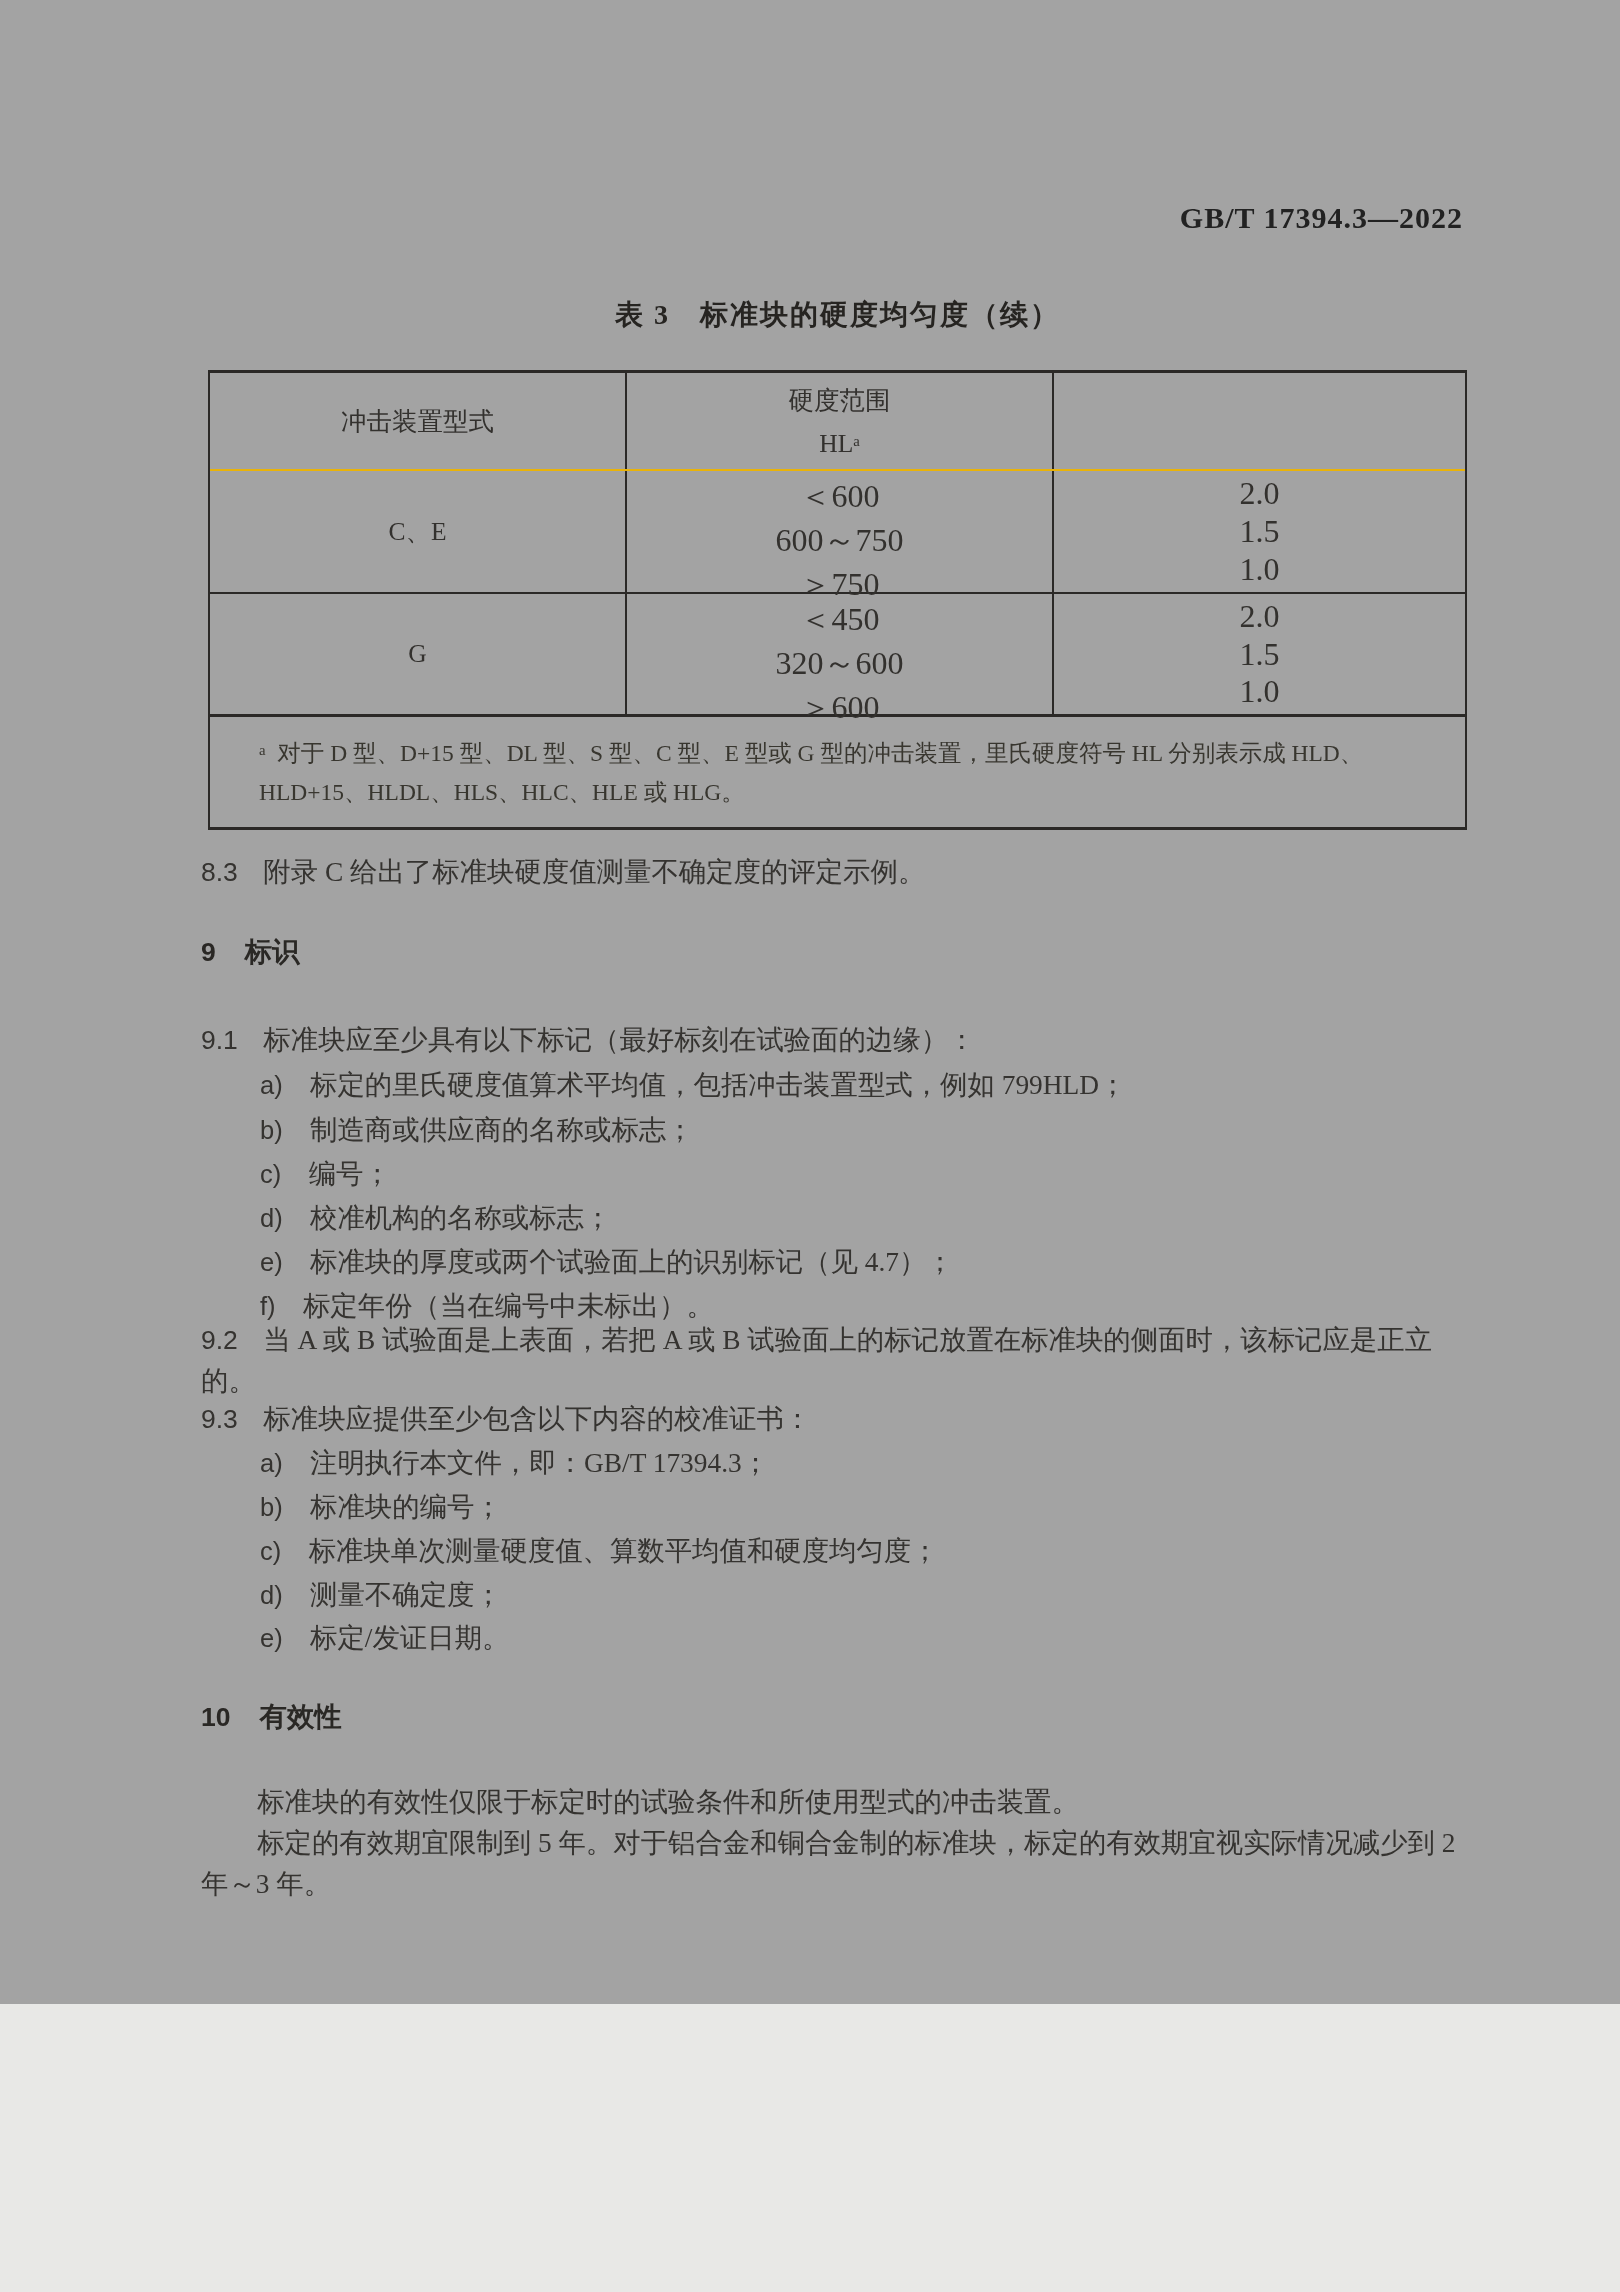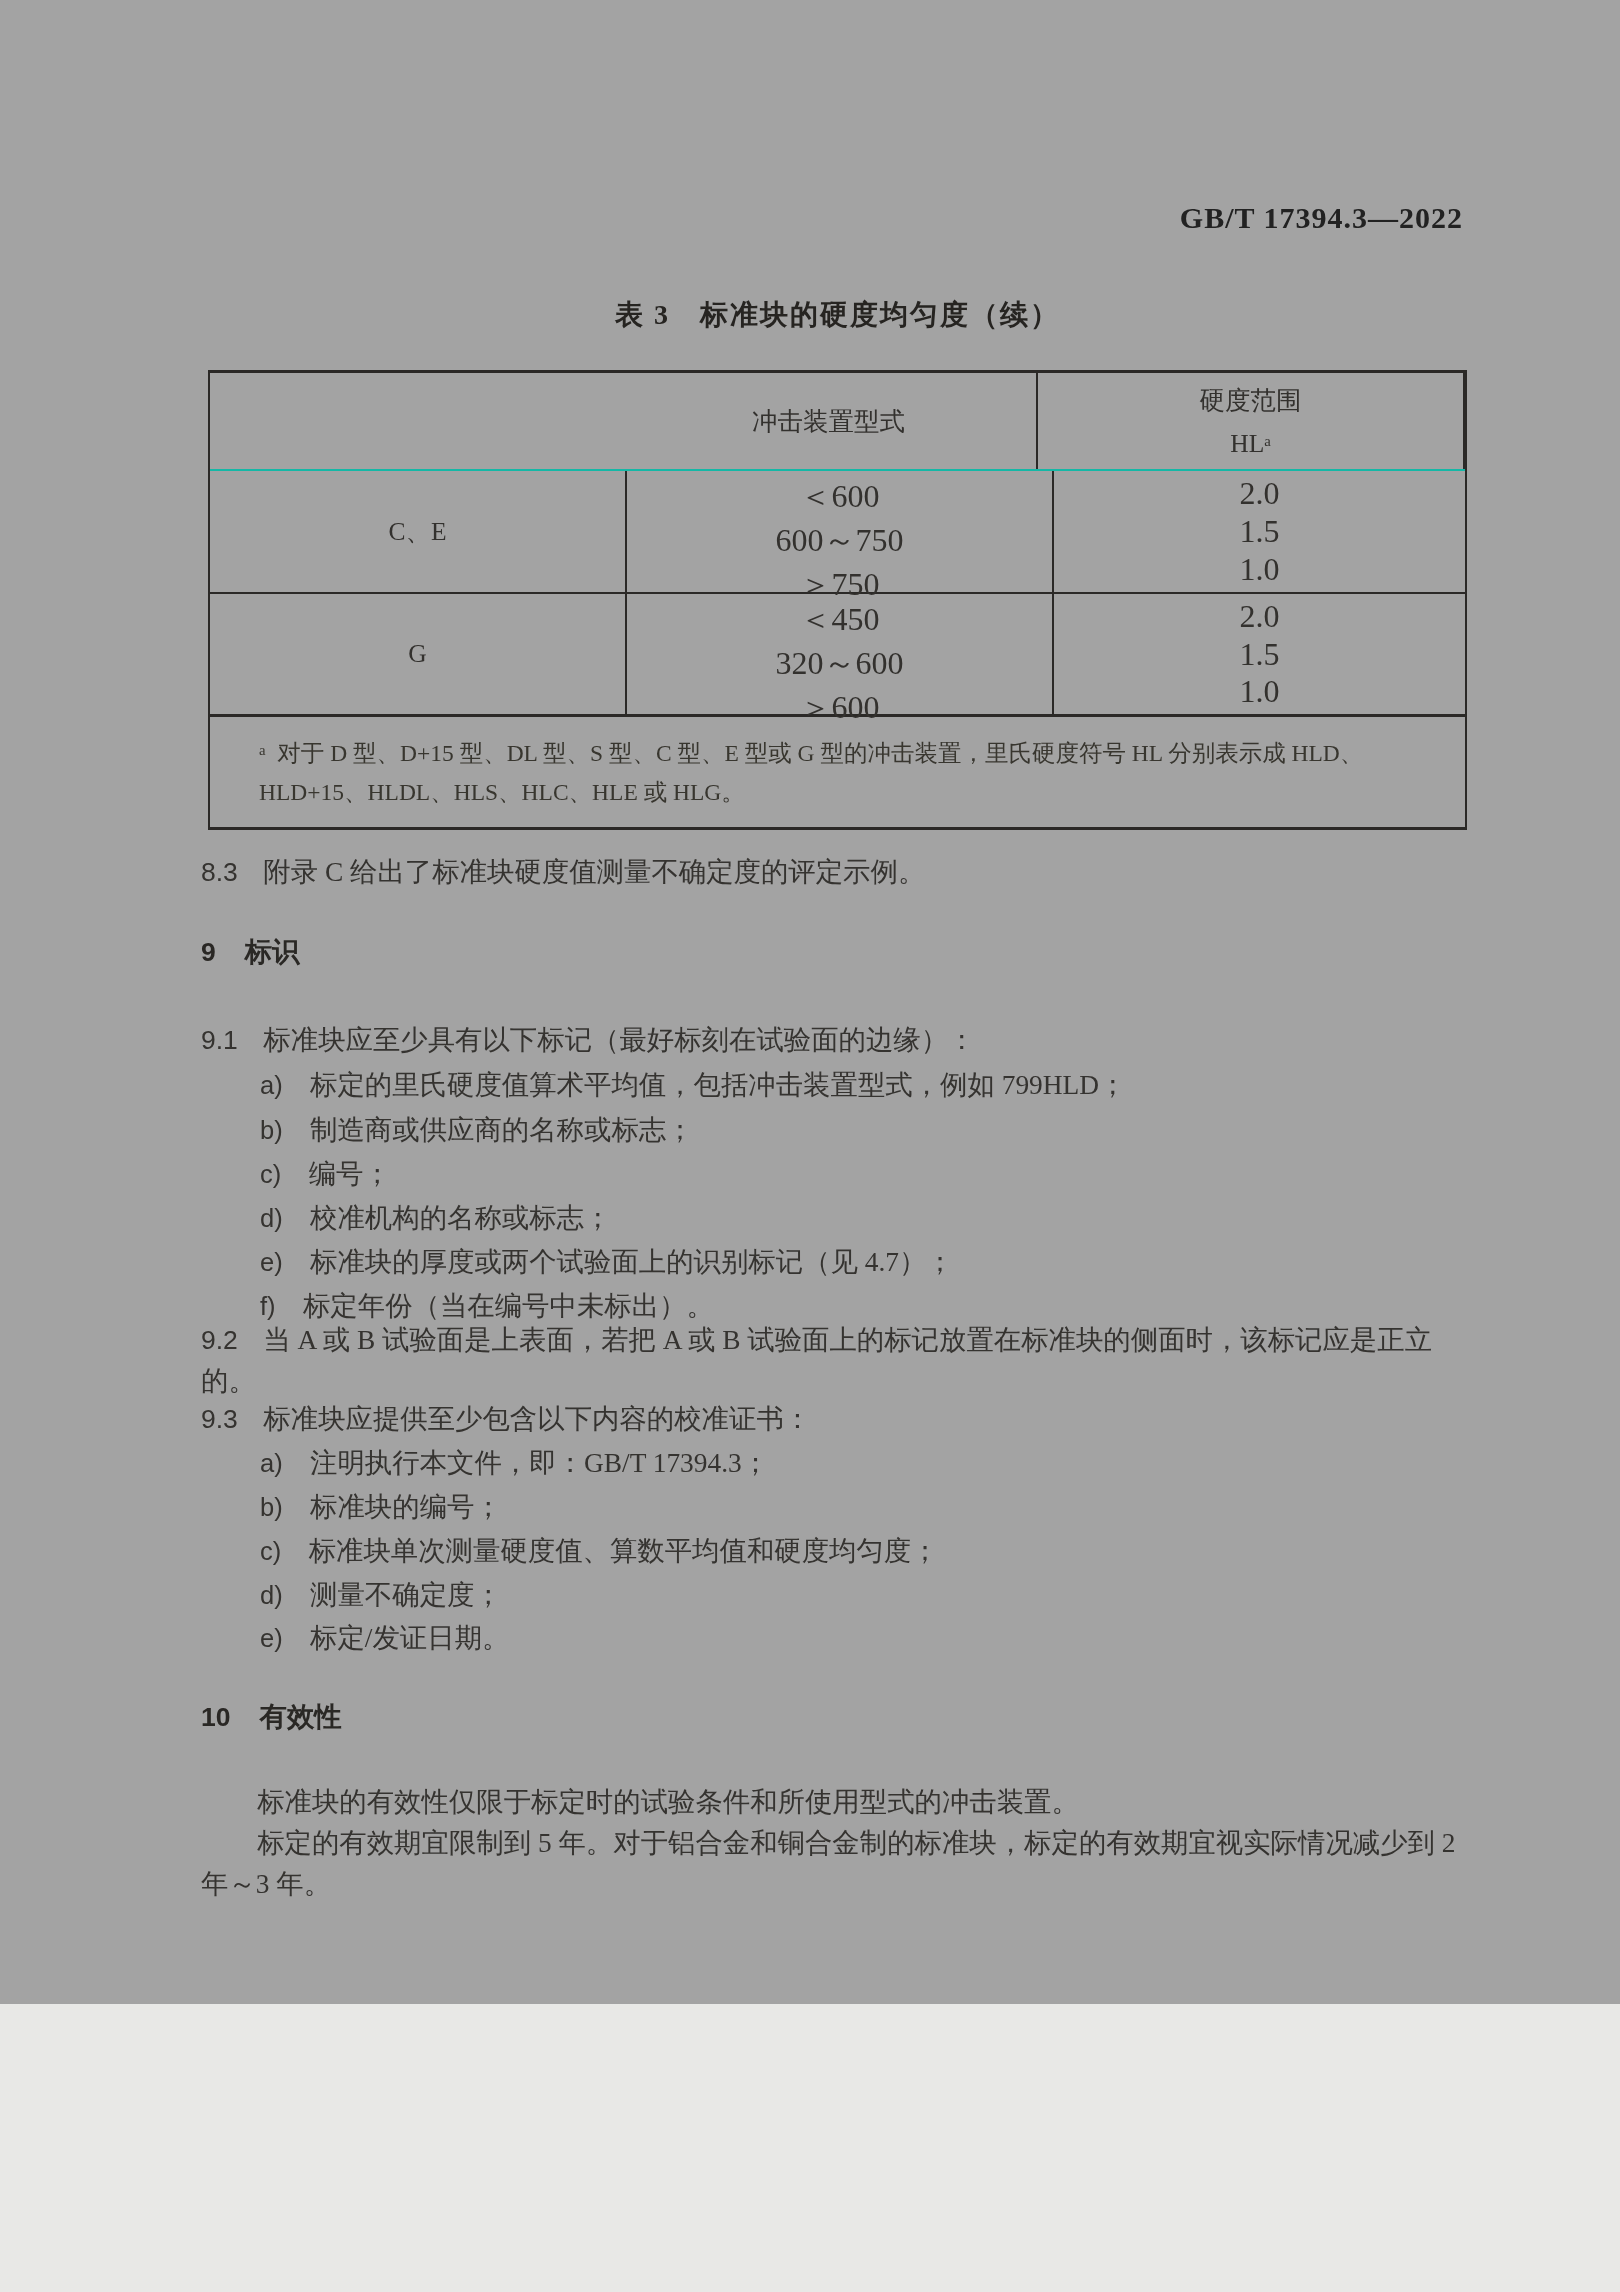--- a/index.html
+++ b/index.html
@@ -20,21 +20,21 @@
   .tbl-title {
     position:absolute; top:296px; left:208px; width:1259px;
     text-align:center; font-size:28px; font-weight:bold; letter-spacing:2px; color:#262421;
   }
   .tbl {
     position:absolute; left:208px; top:370px; width:1259px;
     border-left:2px solid #2b2927; border-right:2px solid #2b2927;
     border-top:3.9px solid #2b2927; border-bottom:3.9px solid #2b2927;
     color:#33312e;
   }
-  .thead { display:flex; height:98px; border-bottom:2px solid #14b8a6;justify-content:flex-end; }
+  .thead { display:flex; height:98px; border-bottom:2px solid #eab308; }
   .th {
     display:flex; flex-direction:column; align-items:center; justify-content:center;
     gap:11.8px; font-size:25.5px;
   }
   .c1 { width:417px; border-right:2px solid #2b2927; }
   .c2 { width:427px; border-right:2px solid #2b2927; }
   .c3 { flex:1; }
   .tgroup { display:flex; height:123px; }
   .tgroup.g1 { border-bottom:2px solid #2b2927; }
   .tgroup.g2 { border-bottom:3.9px solid #2b2927; }

